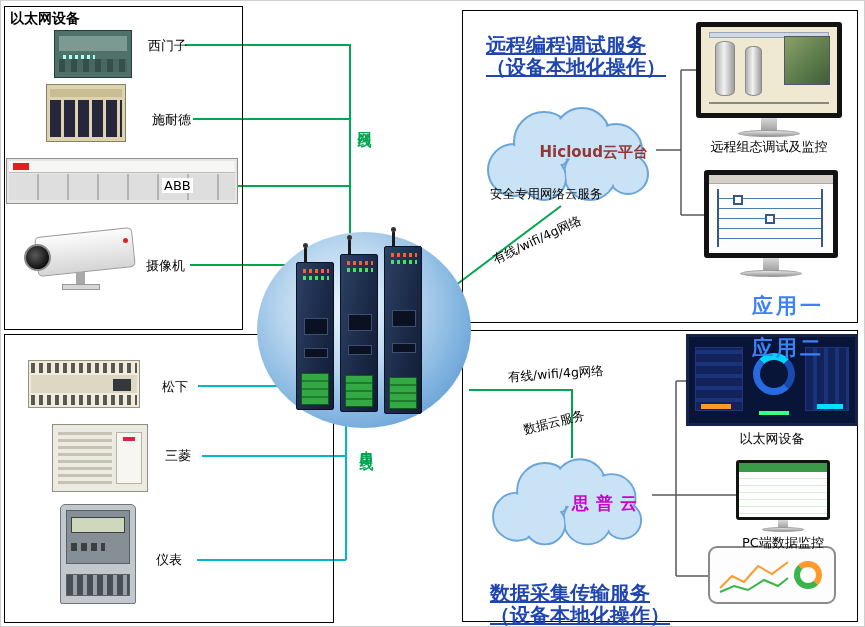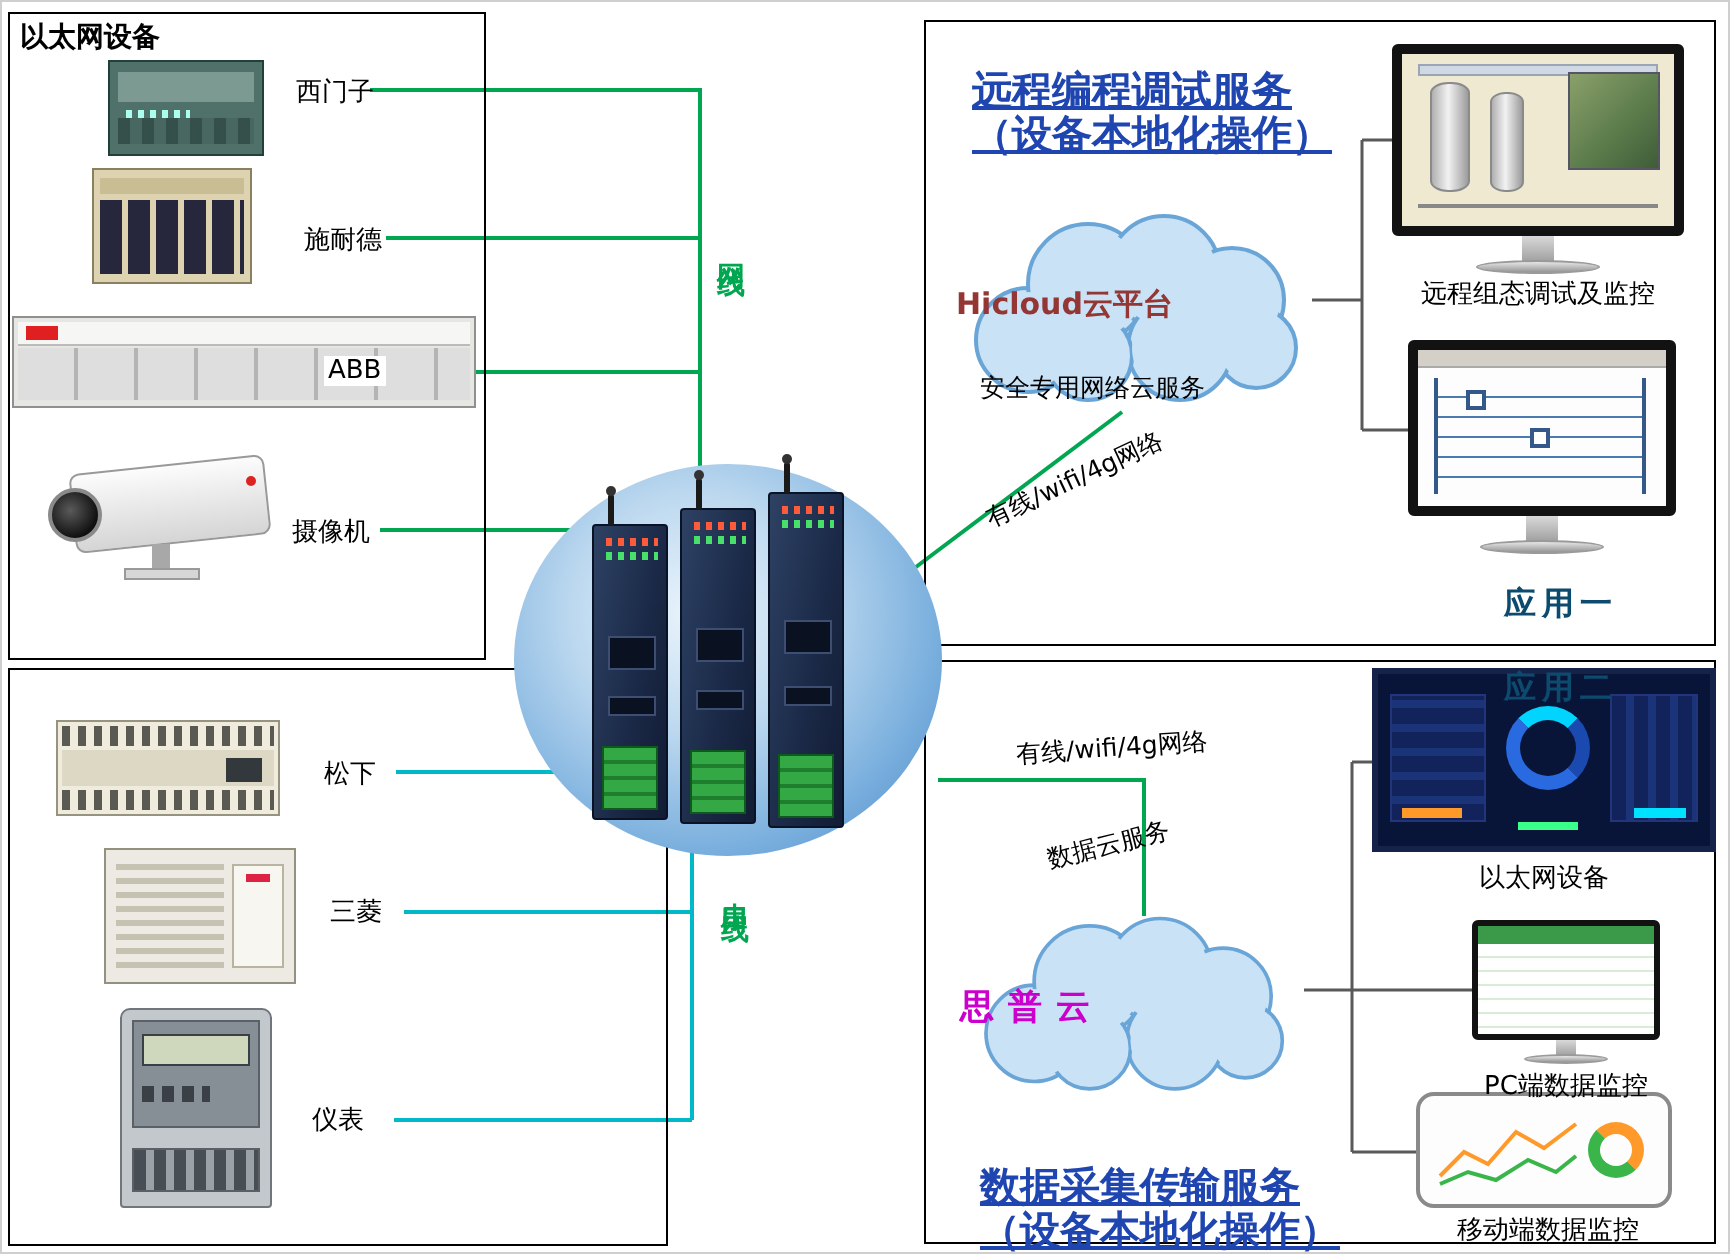--- a/index.html
+++ b/index.html
@@ -14,21 +14,21 @@
   
   .frame { position:absolute; border:1px solid #000; background:transparent; z-index:2; }
   .box-title { position:absolute; font-size:14px; font-weight:bold; color:#000; z-index:5; white-space:nowrap; }
 
   
   .dev-label { position:absolute; font-size:13px; color:#000; z-index:5; white-space:nowrap; }
   .cable-label { position:absolute; font-size:14px; font-weight:bold; color:#00a650; z-index:5;
                  writing-mode:vertical-rl; text-orientation:upright; letter-spacing:3px; }
   .service-title { position:absolute; font-size:20px; font-weight:bold; color:#1f45b0;
                    text-decoration:underline; z-index:5; white-space:nowrap; }
-  .badge { position:absolute; font-size:16px; font-weight:bold; color:#0c4a6e; letter-spacing:3px; z-index:5; }
+  .badge { position:absolute; font-size:21px; font-weight:bold; color:#3b82f6; letter-spacing:3px; z-index:5; }
   .caption { position:absolute; font-size:12.5px; color:#000; z-index:5; white-space:nowrap; }
   .screen-label { position:absolute; font-size:13px; color:#000; text-align:center; z-index:5; }
 
   
   .hub { position:absolute; left:257px; top:232px; width:214px; height:196px; border-radius:50%; z-index:3;
          background: radial-gradient(ellipse at 42% 38%, #eaf4fc 0%, #bcd8ef 35%, #78aedd 70%, #4a86c4 100%); }
   .gw { position:absolute; width:38px; z-index:4; border:1px solid #0a1226; border-radius:2px;
         background:linear-gradient(100deg,#2e4264 0%, #1b2a48 55%, #121c34 100%); }
   .gw .ant { position:absolute; top:-16px; left:7px; width:3px; height:16px; background:#1a1a1a; border-radius:2px; }
   .gw .ant:after { content:""; position:absolute; top:-4px; left:-1px; width:5px; height:5px; background:#333; border-radius:50%; }
@@ -36,21 +36,21 @@
               background:repeating-linear-gradient(90deg,#ff5a3a 0 3px,transparent 3px 6px); }
   .gw .leds2 { position:absolute; top:13px; left:6px; width:26px; height:4px;
                background:repeating-linear-gradient(90deg,#49e06a 0 3px,transparent 3px 6px); }
   .gw .port { position:absolute; top:38%; left:7px; width:24px; height:17px; background:#0a1222; border:1px solid #3d4e72; }
   .gw .port2 { position:absolute; top:58%; left:7px; width:24px; height:10px; background:#0a1222; border:1px solid #3d4e72; }
   .gw .term { position:absolute; bottom:4px; left:4px; right:4px; height:32px; border:1px solid #0e5a1c;
               background:repeating-linear-gradient(0deg,#33a844 0 6px,#1f7e2e 6px 8px); }
 
   
   .cloud { position:absolute; z-index:3; }
-  .cloud .cname { position:absolute; left:0; right:12px; top:42%; text-align:left; z-index:4; }
+  .cloud .cname { position:absolute; left:0; right:12px; top:42%; text-align:right; z-index:4; }
   .cname.hicloud { color:#943634; font-weight:bold; font-size:15px; }
   .cname.sipu { color:#cc00cc; font-weight:bold; font-size:17px; letter-spacing:7px; }
 
   
   .dev { position:absolute; z-index:2; }
 
   .dev-siemens { width:78px; height:48px; background:#50706a; border:1px solid #22403a; }
   .dev-siemens .panel { position:absolute; left:4px; top:5px; right:4px; height:15px; background:#7c9a92; }
   .dev-siemens .slots { position:absolute; left:4px; bottom:5px; right:4px; height:13px;
                         background:repeating-linear-gradient(90deg,#35504a 0 6px,#476760 6px 12px); }
@@ -382,18 +382,17 @@
   </div>
   <div class="screen-label" style="left:714px;top:534px;width:138px">PC端数据监控</div>
 
   <div class="dev-mobile" style="left:708px;top:546px">
     <svg class="mline" viewBox="0 0 72 40">
       <polyline points="2,32 14,20 26,26 40,10 54,18 70,6" fill="none" stroke="#ff9a2a" stroke-width="2"></polyline>
       <polyline points="2,36 16,30 30,34 46,24 60,30 70,22" fill="none" stroke="#3ab54a" stroke-width="2"></polyline>
     </svg>
     <div class="mdonut"></div>
   </div>
-  <div class="screen-label" style="left:706px;top:606px;width:136px">移动端数据监控</div>
 
   <div class="service-title" style="left:490px;top:580px">数据采集传输服务</div>
   <div class="service-title" style="left:490px;top:602px">（设备本地化操作）</div>
 
 </div>
 
 </body></html>

